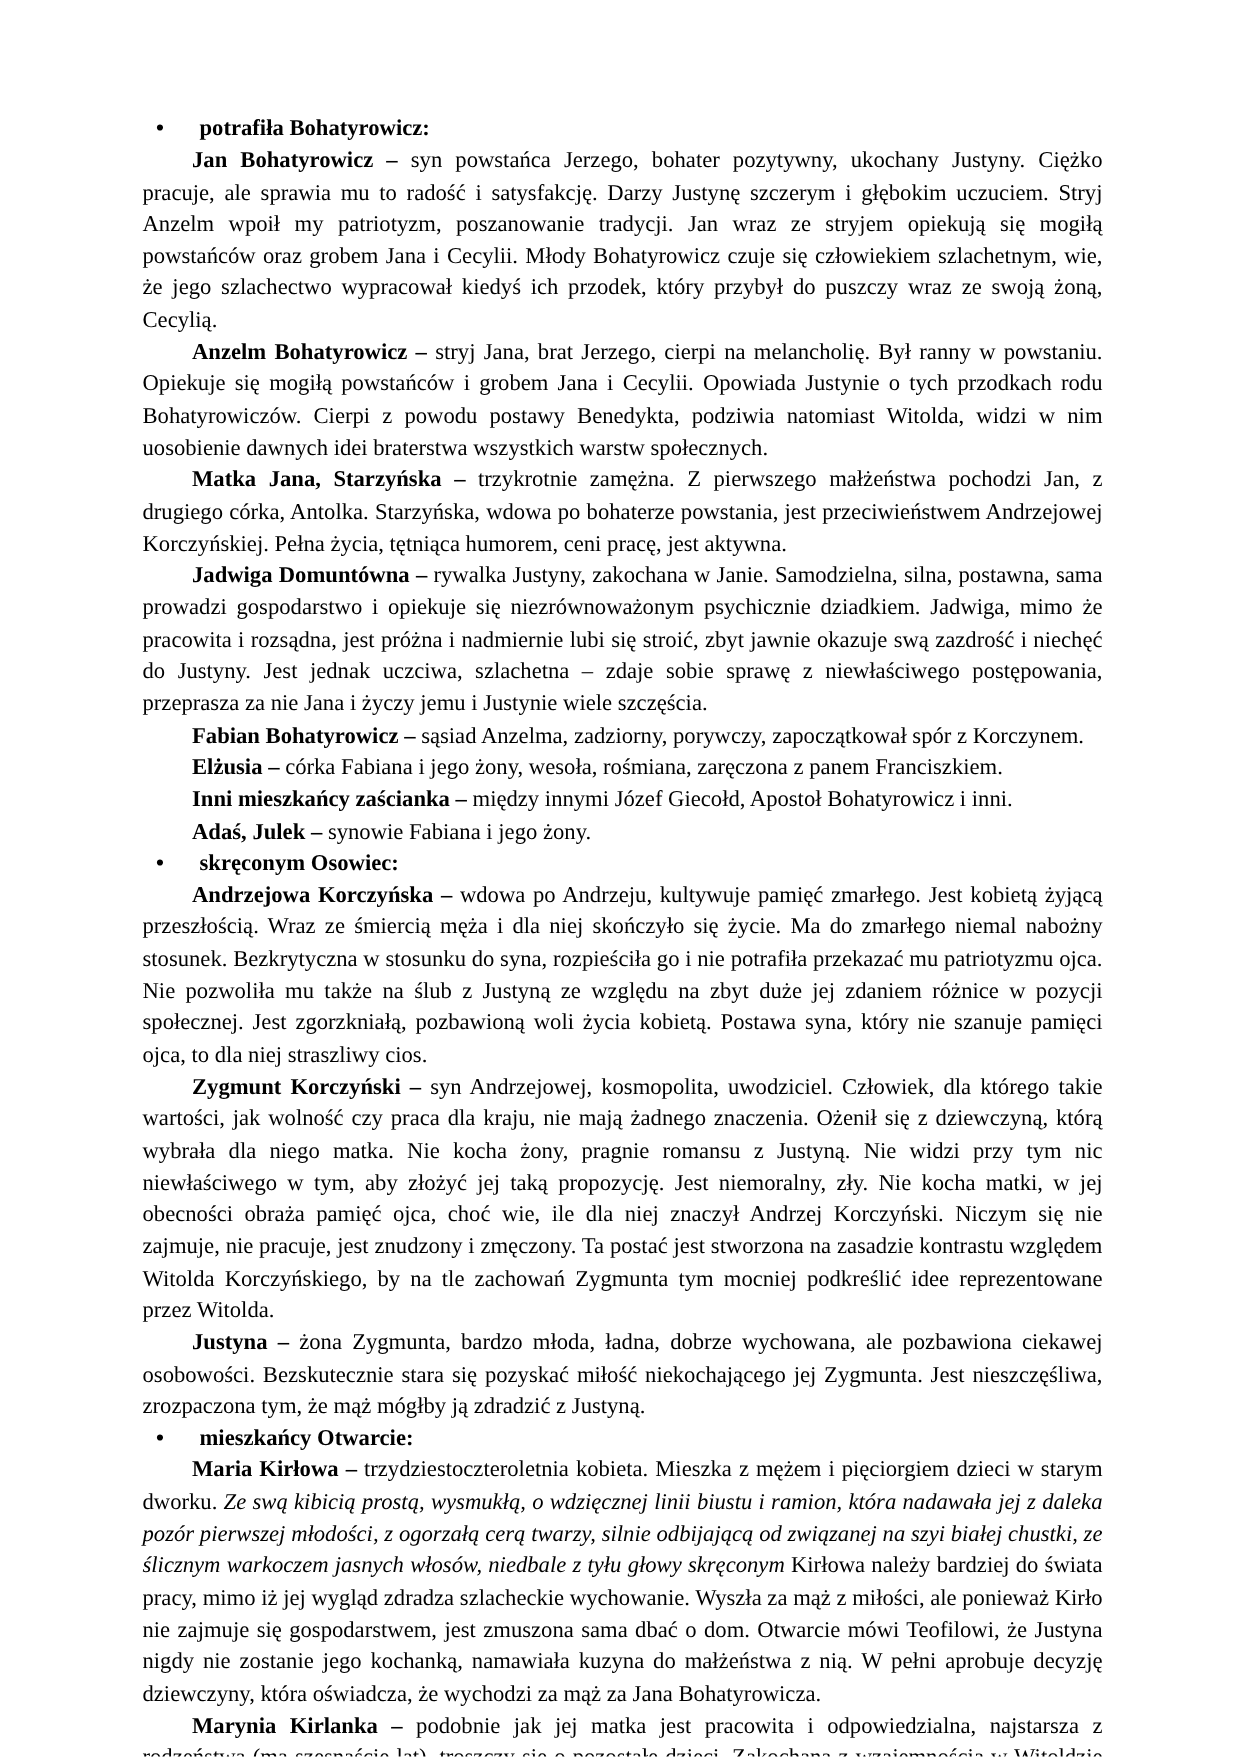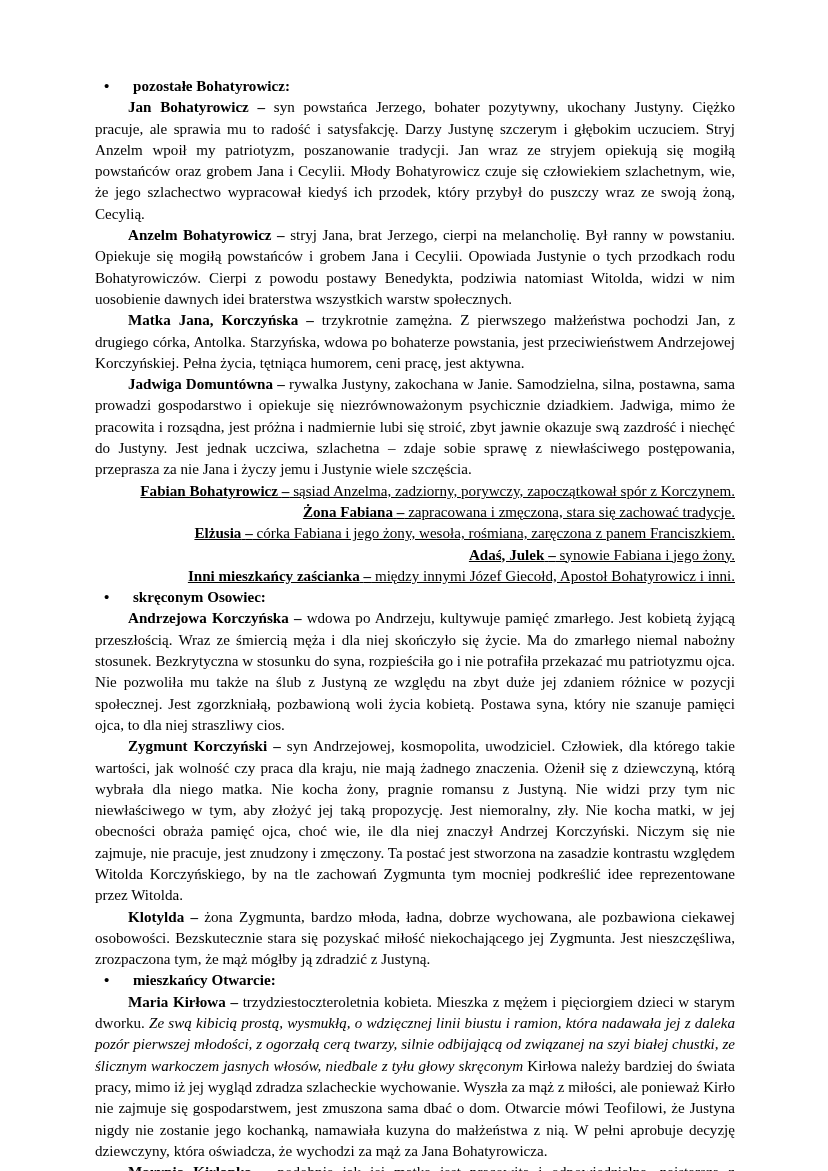--- a/index.html
+++ b/index.html
@@ -47,49 +47,47 @@
     line-height: 21.3px;
   }
   
   p.para {
     margin: 0;
     text-indent: 33px;
     text-align: justify;
   }
   
   p.para.short {
-    text-align: right;
-    text-decoration: underline;
+    text-align: left;
   }
   b.name {
     font-weight: bold;
   }
   i.quote {
     font-style: italic;
   }
   .dash {
     font-weight: bold;
   }
 </style>
 </head>
 <body>
 
 <div class="page">
   <div class="doc-body" id="doc-body">
-      <p class="bullet-line"><span class="bullet-dot">•</span><span>pozostałe Bohatyrowicz:</span></p>
+      <p class="bullet-line"><span class="bullet-dot">•</span><span>potrafiła Bohatyrowicz:</span></p>
       <p class="para"><b class="name">Jan Bohatyrowicz</b> <span class="dash">–</span><span> syn powstańca Jerzego, bohater pozytywny, ukochany Justyny. Ciężko pracuje, ale sprawia mu to radość i satysfakcję. Darzy Justynę szczerym i głębokim uczuciem. Stryj Anzelm wpoił my patriotyzm, poszanowanie tradycji. Jan wraz ze stryjem opiekują się mogiłą powstańców oraz grobem Jana i Cecylii. Młody Bohatyrowicz czuje się człowiekiem szlachetnym, wie, że jego szlachectwo wypracował kiedyś ich przodek, który przybył do puszczy wraz ze swoją żoną, Cecylią.</span></p>
       <p class="para"><b class="name">Anzelm Bohatyrowicz</b> <span class="dash">–</span><span> stryj Jana, brat Jerzego, cierpi na melancholię. Był ranny w powstaniu. Opiekuje się mogiłą powstańców i grobem Jana i Cecylii. Opowiada Justynie o tych przodkach rodu Bohatyrowiczów. Cierpi z powodu postawy Benedykta, podziwia natomiast Witolda, widzi w nim uosobienie dawnych idei braterstwa wszystkich warstw społecznych.</span></p>
-      <p class="para"><b class="name">Matka Jana, Korczyńska</b> <span class="dash">–</span><span> trzykrotnie zamężna. Z pierwszego małżeństwa pochodzi Jan, z drugiego córka, Antolka. Starzyńska, wdowa po bohaterze powstania, jest przeciwieństwem Andrzejowej Korczyńskiej. Pełna życia, tętniąca humorem, ceni pracę, jest aktywna.</span></p>
+      <p class="para"><b class="name">Matka Jana, Starzyńska</b> <span class="dash">–</span><span> trzykrotnie zamężna. Z pierwszego małżeństwa pochodzi Jan, z drugiego córka, Antolka. Starzyńska, wdowa po bohaterze powstania, jest przeciwieństwem Andrzejowej Korczyńskiej. Pełna życia, tętniąca humorem, ceni pracę, jest aktywna.</span></p>
       <p class="para"><b class="name">Jadwiga Domuntówna</b> <span class="dash">–</span><span> rywalka Justyny, zakochana w Janie. Samodzielna, silna, postawna, sama prowadzi gospodarstwo i opiekuje się niezrównoważonym psychicznie dziadkiem. Jadwiga, mimo że pracowita i rozsądna, jest próżna i nadmiernie lubi się stroić, zbyt jawnie okazuje swą zazdrość i niechęć do Justyny. Jest jednak uczciwa, szlachetna – zdaje sobie sprawę z niewłaściwego postępowania, przeprasza za nie Jana i życzy jemu i Justynie wiele szczęścia.</span></p>
       <p class="para short"><b class="name">Fabian Bohatyrowicz</b> <span class="dash">–</span><span> sąsiad Anzelma, zadziorny, porywczy, zapoczątkował spór z Korczynem.</span></p>
-      <p class="para short"><b class="name">Żona Fabiana</b> <span class="dash">–</span><span> zapracowana i zmęczona, stara się zachować tradycje.</span></p>
       <p class="para short"><b class="name">Elżusia</b> <span class="dash">–</span><span> córka Fabiana i jego żony, wesoła, rośmiana, zaręczona z panem Franciszkiem.</span></p>
+      <p class="para short"><b class="name">Inni mieszkańcy zaścianka</b> <span class="dash">–</span><span> między innymi Józef Giecołd, Apostoł Bohatyrowicz i inni.</span></p>
       <p class="para short"><b class="name">Adaś, Julek</b> <span class="dash">–</span><span> synowie Fabiana i jego żony.</span></p>
-      <p class="para short"><b class="name">Inni mieszkańcy zaścianka</b> <span class="dash">–</span><span> między innymi Józef Giecołd, Apostoł Bohatyrowicz i inni.</span></p>
       <p class="bullet-line"><span class="bullet-dot">•</span><span>skręconym Osowiec:</span></p>
       <p class="para"><b class="name">Andrzejowa Korczyńska</b> <span class="dash">–</span><span> wdowa po Andrzeju, kultywuje pamięć zmarłego. Jest  kobietą żyjącą przeszłością. Wraz ze śmiercią męża i dla niej skończyło się życie. Ma do zmarłego niemal nabożny stosunek. Bezkrytyczna w stosunku do syna, rozpieściła go i nie potrafiła przekazać mu patriotyzmu ojca. Nie pozwoliła mu także na ślub z Justyną ze względu na zbyt duże jej zdaniem różnice w pozycji społecznej. Jest zgorzkniałą, pozbawioną woli życia kobietą. Postawa syna, który nie szanuje pamięci ojca, to dla niej straszliwy cios.</span></p>
       <p class="para"><b class="name">Zygmunt Korczyński</b> <span class="dash">–</span><span> syn Andrzejowej, kosmopolita, uwodziciel. Człowiek, dla którego takie wartości, jak wolność czy praca dla kraju, nie mają żadnego znaczenia. Ożenił się z dziewczyną, którą wybrała dla niego matka. Nie kocha żony, pragnie romansu z Justyną. Nie widzi przy tym nic niewłaściwego w tym, aby złożyć jej taką propozycję. Jest niemoralny, zły. Nie kocha matki, w jej obecności obraża pamięć ojca, choć wie, ile dla niej znaczył Andrzej Korczyński. Niczym się nie zajmuje, nie pracuje, jest znudzony i zmęczony. Ta postać jest stworzona na zasadzie kontrastu względem Witolda Korczyńskiego, by na tle zachowań Zygmunta tym mocniej podkreślić idee reprezentowane przez Witolda.</span></p>
-      <p class="para"><b class="name">Klotylda</b> <span class="dash">–</span><span> żona Zygmunta, bardzo młoda, ładna, dobrze wychowana, ale pozbawiona ciekawej osobowości. Bezskutecznie stara się pozyskać miłość niekochającego jej Zygmunta. Jest nieszczęśliwa, zrozpaczona tym, że mąż mógłby ją zdradzić z Justyną.</span></p>
+      <p class="para"><b class="name">Justyna</b> <span class="dash">–</span><span> żona Zygmunta, bardzo młoda, ładna, dobrze wychowana, ale pozbawiona ciekawej osobowości. Bezskutecznie stara się pozyskać miłość niekochającego jej Zygmunta. Jest nieszczęśliwa, zrozpaczona tym, że mąż mógłby ją zdradzić z Justyną.</span></p>
       <p class="bullet-line"><span class="bullet-dot">•</span><span>mieszkańcy Otwarcie:</span></p>
       <p class="para"><b class="name">Maria Kirłowa</b> <span class="dash">–</span><span> trzydziestoczteroletnia kobieta. Mieszka z mężem i pięciorgiem dzieci w starym dworku. </span><i class="quote">Ze swą kibicią prostą, wysmukłą, o wdzięcznej linii biustu i ramion, która nadawała jej z daleka pozór pierwszej młodości, z ogorzałą cerą twarzy, silnie odbijającą od związanej na szyi białej chustki, ze ślicznym warkoczem jasnych włosów, niedbale z tyłu głowy skręconym</i><span> Kirłowa należy bardziej do świata pracy, mimo iż jej wygląd zdradza szlacheckie wychowanie. Wyszła za mąż z miłości, ale ponieważ Kirło nie zajmuje się gospodarstwem, jest zmuszona sama dbać o dom. Otwarcie mówi Teofilowi, że Justyna nigdy nie zostanie jego kochanką, namawiała kuzyna do małżeństwa z nią. W pełni aprobuje decyzję dziewczyny, która oświadcza, że wychodzi za mąż za Jana Bohatyrowicza.</span></p>
       <p class="para"><b class="name">Marynia Kirlanka</b> <span class="dash">–</span><span> podobnie jak jej matka jest pracowita i odpowiedzialna, najstarsza z rodzeństwa (ma szesnaście lat), troszczy się o pozostałe dzieci. Zakochana z wzajemnością w Witoldzie Korczyńskim.</span></p>
     </div>
 </div>
 
 </body></html>

